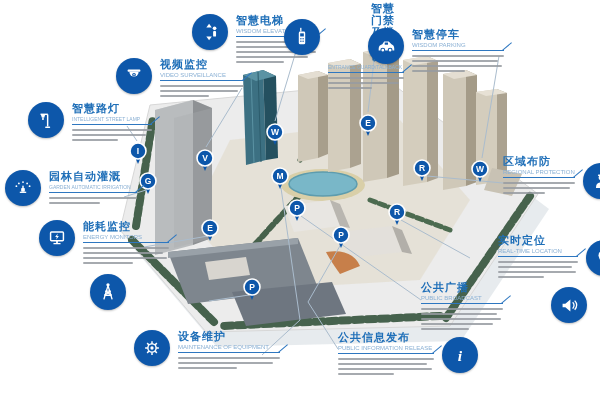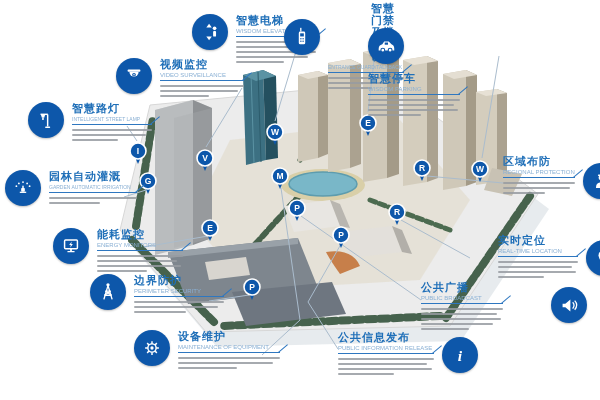--- a/index.html
+++ b/index.html
@@ -244,21 +244,21 @@
     <div class="subtitle" style="font-size:5px;">ENTRANCE GUARD/TALKBACK</div>
     <div class="rule"></div>
     <div class="desc">
           <span class="bar" style="width: 100%;"></span>
           <span class="bar" style="width: 93%;"></span>
           <span class="bar" style="width: 58%;"></span>
         </div>
   </div>
 </div>
 
-<div class="callout" style="left:368px;top:28px;flex-direction:column;">
+<div class="callout" style="left:368px;top:28px;">
   <div class="badge">
     <svg width="22" height="22" viewBox="0 0 24 24">
           <path d="M4 15 q0-4 4-5 l2-3 h5 l3 3 q3 1 3 5 l0 2 h-17 z" fill="#fff"></path>
           <circle cx="8.5" cy="16.5" r="2.1" fill="#fff" stroke="#0d57aa" stroke-width="1.2"></circle>
           <circle cx="16.5" cy="16.5" r="2.1" fill="#fff" stroke="#0d57aa" stroke-width="1.2"></circle>
           <rect x="10.6" y="8.2" width="3.6" height="2.4" fill="#0d57aa"></rect>
         </svg>
   </div>
   <div class="ctext" style="width:92px;">
     <div class="title">智慧停车</div>
@@ -337,21 +337,21 @@
     <div class="title">园林自动灌溉</div>
     <div class="subtitle" style="font-size:5px;">GARDEN AUTOMATIC IRRIGATION</div>
     <div class="rule"></div>
     <div class="desc">
           <span class="bar" style="width: 100%;"></span>
           <span class="bar" style="width: 58%;"></span>
         </div>
   </div>
 </div>
 
-<div class="callout" style="left:53px;top:220px;margin-top:8px;">
+<div class="callout" style="left:39px;top:220px;">
   <div class="badge">
     <svg width="22" height="22" viewBox="0 0 24 24">
           <rect x="5" y="5.5" width="14" height="9.5" rx="1" fill="none" stroke="#fff" stroke-width="1.6"></rect>
           <polygon points="12.8,7 10,11 11.8,11 11.2,13.8 14,9.8 12.2,9.8" fill="#fff"></polygon>
           <rect x="11" y="15" width="2" height="2.4" fill="#fff"></rect>
           <rect x="8" y="17.4" width="8" height="1.5" rx="0.7" fill="#fff"></rect>
         </svg>
   </div>
   <div class="ctext" style="width:86px;">
     <div class="title">能耗监控</div>
@@ -370,30 +370,20 @@
   <div class="badge">
     <svg width="22" height="22" viewBox="0 0 24 24">
           <g stroke="#fff" stroke-width="1.5" fill="none">
             <path d="M12 5 L7.5 20 M12 5 L16.5 20"></path>
             <path d="M9.2 11 h5.6 M8.2 15.5 h7.6"></path>
             <path d="M9.2 11 L15.8 15.5 M14.8 11 L8.2 15.5"></path>
           </g>
           <circle cx="12" cy="4.2" r="1.8" fill="#fff"></circle>
         </svg>
   </div>
-  <div class="ctext" style="width:90px;">
-    <div class="title">边界防护</div>
-    <div class="subtitle">PERIMETER SECURITY</div>
-    <div class="rule"></div>
-    <div class="desc">
-          <span class="bar" style="width: 100%;"></span>
-          <span class="bar" style="width: 93%;"></span>
-          <span class="bar" style="width: 58%;"></span>
-        </div>
-  </div>
 </div>
 
 <div class="callout" style="left:134px;top:330px;justify-content:space-between;">
   <div class="badge">
     <svg width="22" height="22" viewBox="0 0 24 24">
           <g stroke="#fff" stroke-width="1.6" fill="none">
             <circle cx="12" cy="12" r="4.5"></circle>
             <path d="M12 4.5 v3 M12 16.5 v3 M4.5 12 h3 M16.5 12 h3 M6.7 6.7 l2.1 2.1 M15.2 15.2 l2.1 2.1 M17.3 6.7 l-2.1 2.1 M8.8 15.2 l-2.1 2.1"></path>
           </g>
           <rect x="10.2" y="10.2" width="3.6" height="3.6" rx="1.8" fill="#fff"></rect>

